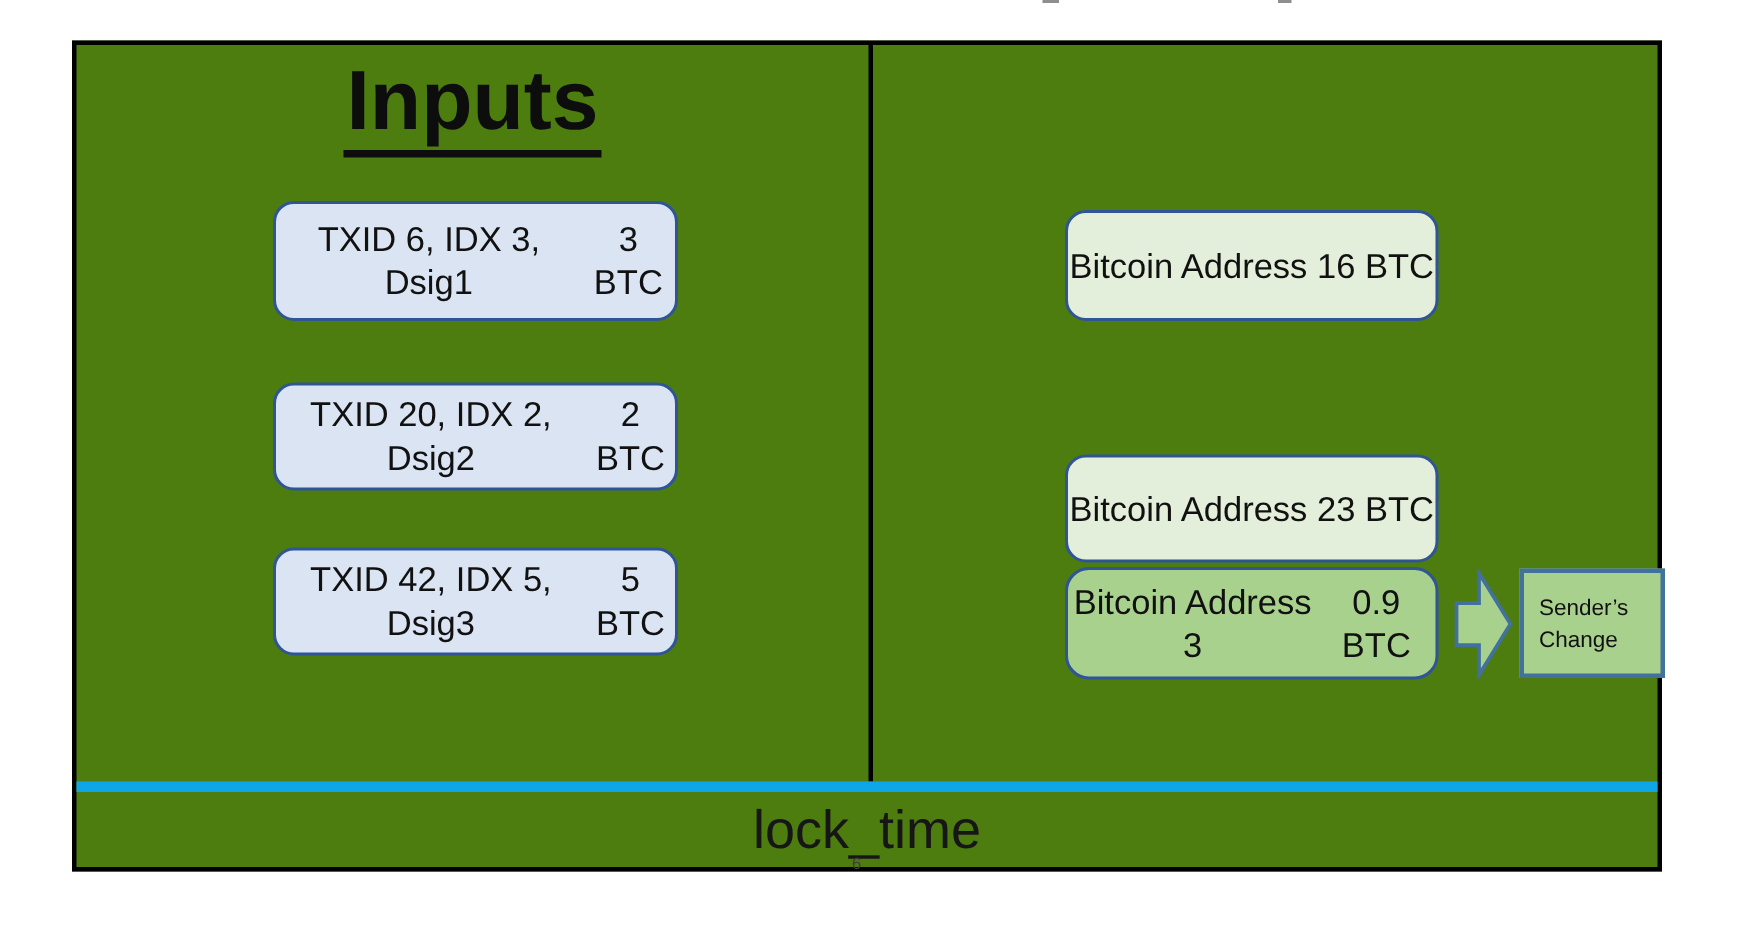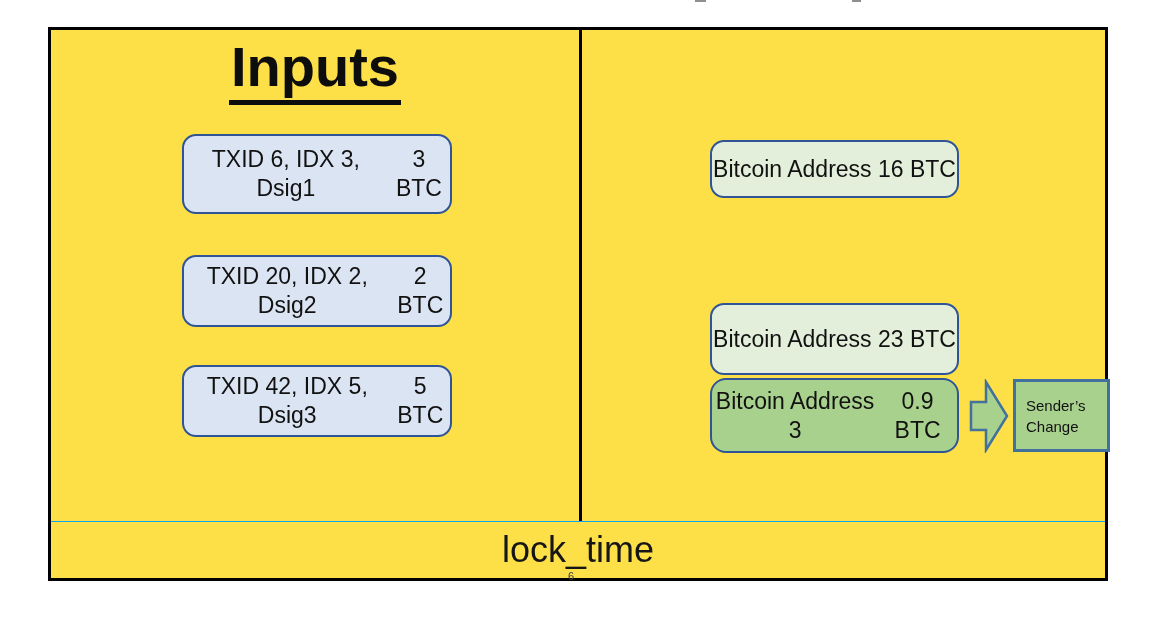--- a/index.html
+++ b/index.html
@@ -7,21 +7,21 @@
   .stage{
     position:relative;width:1176px;height:622px;background:#ffffff;overflow:hidden;
     font-family:"Liberation Sans",sans-serif;color:#0d0d0d;
   }
   .artifact{position:absolute;top:0;height:2px;background:#8f8f8f;}
   .artifact.a1{left:695px;width:11px;}
   .artifact.a2{left:852px;width:9px;}
 
   .tx-table{
     position:absolute;left:48px;top:27px;width:1060px;height:554px;
-    border:3px solid #000000;background:#fde047;
+    border:3px solid #000000;background:#4d7c0f;
   }
   .main-row{position:absolute;left:0;top:0;width:100%;height:491px;display:flex;}
   .col{position:relative;height:100%;}
   .col-inputs{width:531px;border-right:3px solid #000000;}
   .col-outputs{flex:1;}
 
   .col-title{
     position:absolute;top:8px;left:0;width:100%;text-align:center;
     font-size:56px;font-weight:bold;line-height:1.05;letter-spacing:0px;
   }
@@ -44,21 +44,21 @@
   .change-box{
     position:absolute;left:1013px;top:379px;width:97px;height:73px;
     background:var(--output-box-dark-fill,#a9d18e);
     border:3px solid var(--arrow-border-blue,#41719c);
     display:flex;flex-direction:column;justify-content:center;
     padding-left:10px;font-size:15px;line-height:21px;color:#111;z-index:2;
   }
 
   .footer-row{
     position:absolute;left:0;top:491px;width:100%;height:57px;
-    border-top:1px solid #0ea5e9;
+    border-top:7px solid #0ea5e9;
     display:flex;align-items:center;justify-content:center;
   }
   .lock-time{font-size:36px;color:#161616;}
 
   .page-number{
     position:absolute;left:568px;top:570px;font-size:11px;color:#3c3c3c;z-index:3;
   }
 </style>
 </head>
 <body>
@@ -86,21 +86,21 @@
           <div>2 BTC</div>
         </div>
         <div class="rbox ibox" style="top:335px;height:72px;">
           <div>TXID 42, IDX 5, Dsig3</div>
           <div>5 BTC</div>
         </div>
       </div>
 
       <div class="col col-outputs">
 
-        <div class="rbox obox" style="top:110px;height:58px;">
+        <div class="rbox obox" style="top:110px;height:74px;">
           <div>Bitcoin Address 1</div>
           <div>6 BTC</div>
         </div>
         <div class="rbox obox" style="top:230px;height:72px;margin-top:43px;">
           <div>Bitcoin Address 2</div>
           <div>3 BTC</div>
         </div>
         <div class="rbox obox dark" style="top:348px;height:75px;">
           <div>Bitcoin Address 3</div>
           <div>0.9 BTC</div>

